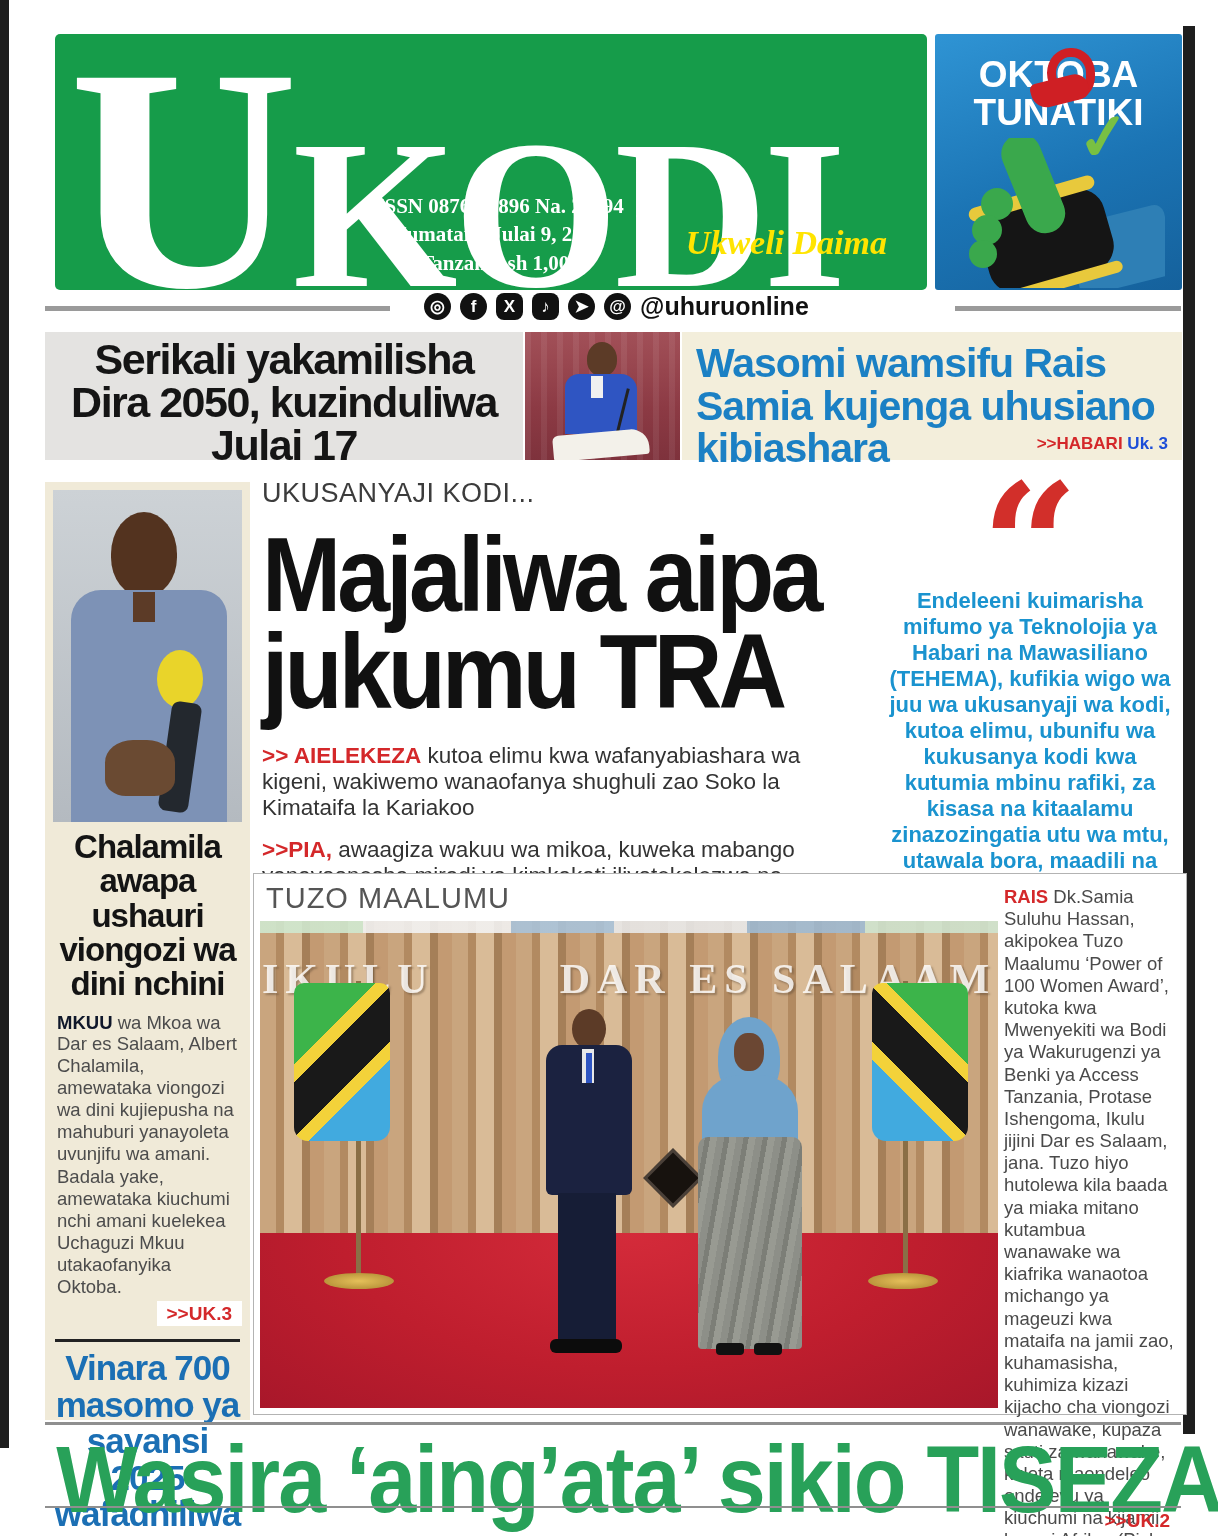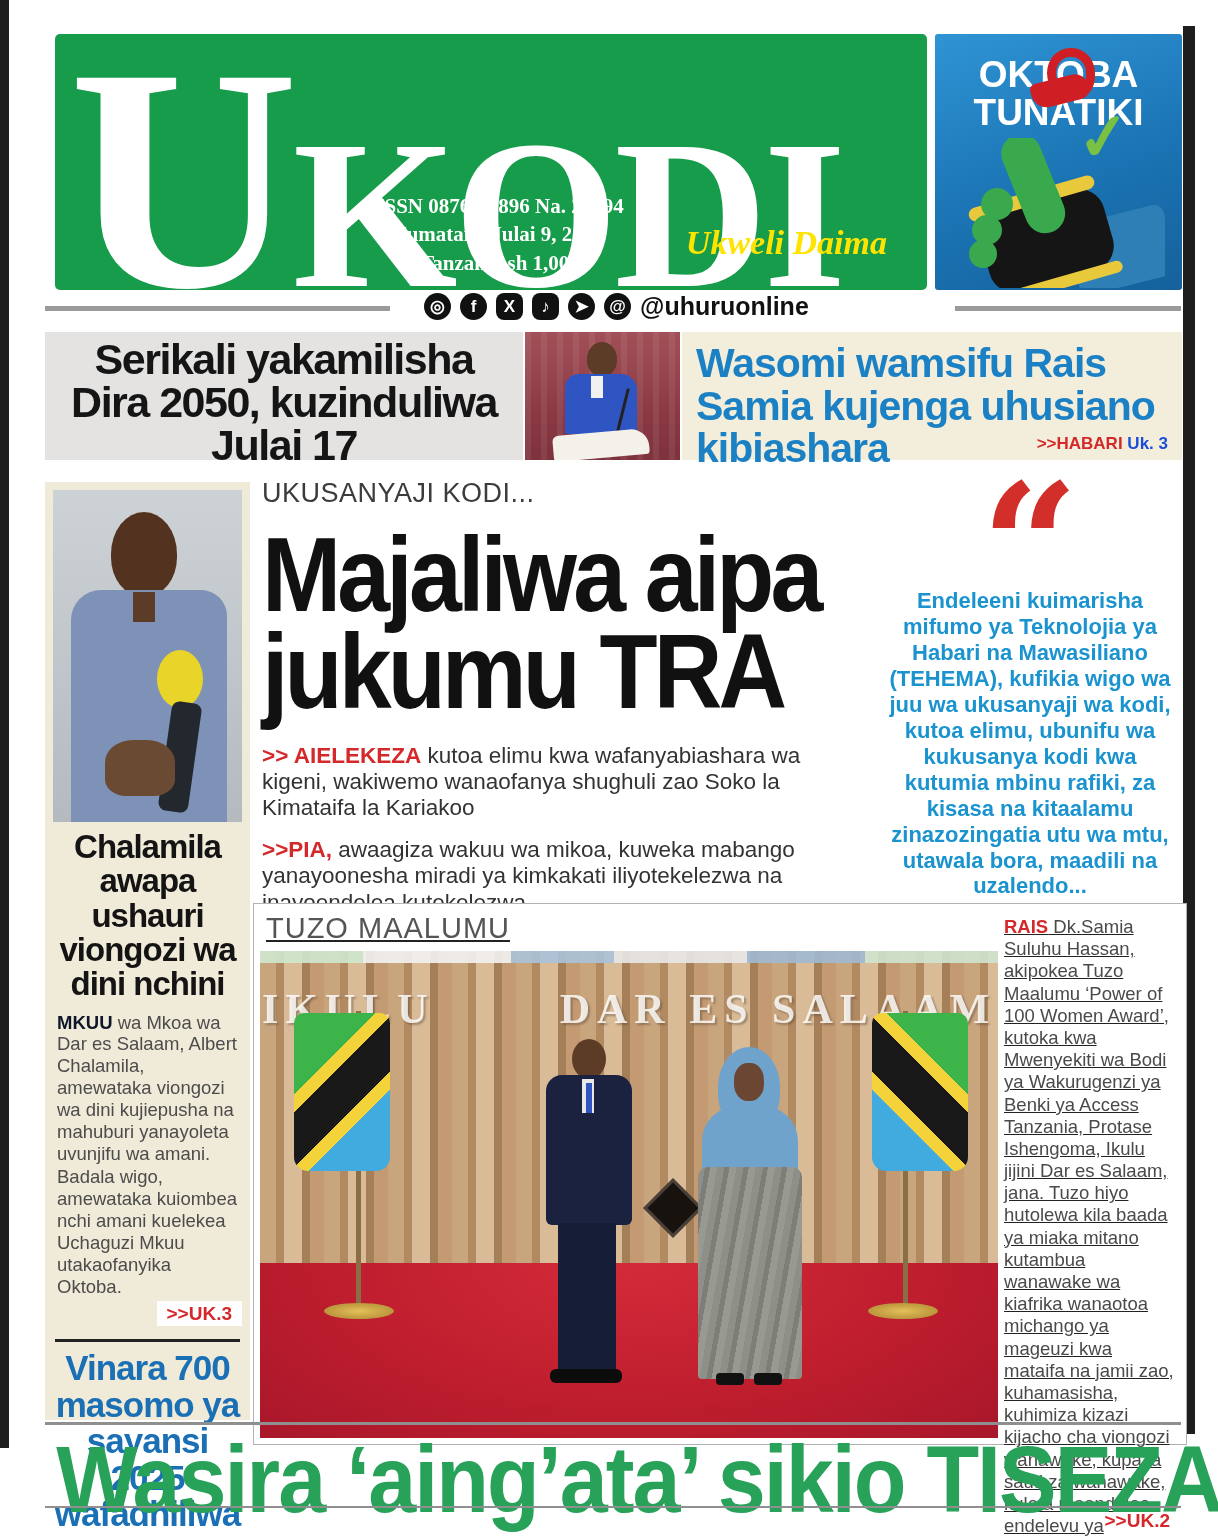--- a/index.html
+++ b/index.html
@@ -172,21 +172,21 @@
     <div class="chal" style="position:relative;margin:8px 8px 0;height:332px;">
       <div class="abs" style="left:58px;top:22px;width:66px;height:84px;background:#53331f;border-radius:50% 50% 46% 46%;"></div>
       <div class="abs" style="left:18px;top:100px;width:156px;height:240px;background:#7d92b6;border-radius:30px 26px 0 0;"></div>
       <div class="abs" style="left:80px;top:102px;width:22px;height:30px;background:#5c3b27;"></div>
       <div class="abs" style="left:104px;top:160px;width:46px;height:58px;background:#e9d42a;border-radius:50%;"></div>
       <div class="abs" style="left:112px;top:212px;width:30px;height:110px;background:#23282e;border-radius:8px;transform:rotate(8deg);"></div>
       <div class="abs" style="left:52px;top:250px;width:70px;height:56px;background:#6a4a32;border-radius:40% 40% 30% 30%;"></div>
     </div>
     <h3>Chalamila awapa ushauri viongozi wa dini nchini</h3>
     <p><b class="red" style="color:#0f172a;">MKUU</b><span> wa Mkoa wa Dar es Salaam, Albert Chalamila, amewataka viongozi wa dini kujiepusha na mahuburi yanayoleta uvunjifu wa amani.</span></p>
-    <p style="margin-top:2px;">Badala wigo, amewataka kuiombea nchi amani kuelekea Uchaguzi Mkuu utakaofanyika Oktoba.</p>
+    <p style="margin-top:2px;">Badala yake, amewataka kiuchumi nchi amani kuelekea Uchaguzi Mkuu utakaofanyika Oktoba.</p>
     <div style="text-align:right;margin:6px 8px 0;"><span class="chip">&gt;&gt;UK.3</span></div>
     <div class="divider"></div>
     <h3 class="blue">Vinara 700 masomo ya sayansi 2025 wafadhiliwa</h3>
 
   </div>
 
   <div class="abs" style="left:262px;top:478px;width:608px;">
     <div class="kicker">UKUSANYAJI KODI...</div>
     <div class="lead-h" style="margin-top:14px;">Majaliwa aipa</div>
     <div class="lead-h">jukumu TRA</div>
@@ -213,21 +213,21 @@
         <path d="M6 44 h52 l-6 14 h-40 z" fill="#e8c93c"></path>
         <text x="32" y="56" text-anchor="middle" font-size="12" font-weight="bold" font-family="Liberation Sans, sans-serif" fill="#141414">TRA</text>
         <rect x="26" y="60" width="12" height="14" fill="#141414"></rect>
       </svg>
       <div class="lines2" style="width:72px;"></div>
     </div>
     <div class="tra-name" style="margin-top:4px;">MAMLAKA YA MAPATO TANZANIA</div>
     <div class="faint" style="margin:12px auto 0;width:78%;"></div>
   </div>
 
-  <div class="abs pframe" style="left:253px;top:903px;width:932px;height:540px;display:flex;flex-direction:column;text-decoration:underline;">
+  <div class="abs pframe" style="left:253px;top:873px;width:932px;height:540px;display:flex;flex-direction:column;">
     <div style="display:flex;flex:1;min-height:0;">
       <div style="flex:1;display:flex;flex-direction:column;">
         <div class="plabel">TUZO MAALUMU</div>
         <div class="photo" style="flex:1;margin:0 0 6px 6px;">
           <div class="topstrip"></div>
           <div class="abs ikulu" style="left:0;right:0;top:34px;text-align:center;">
             <span>IKULU</span>
             <span style="display:inline-block;width:90px;"></span>
             <span>DAR ES SALAAM</span>
           </div>

